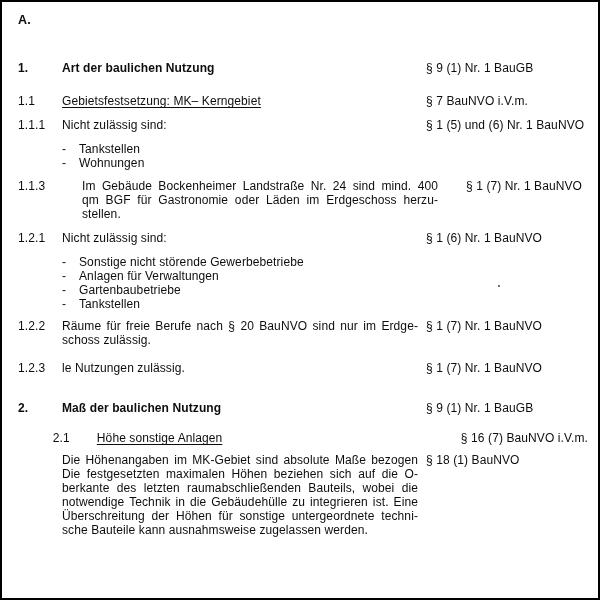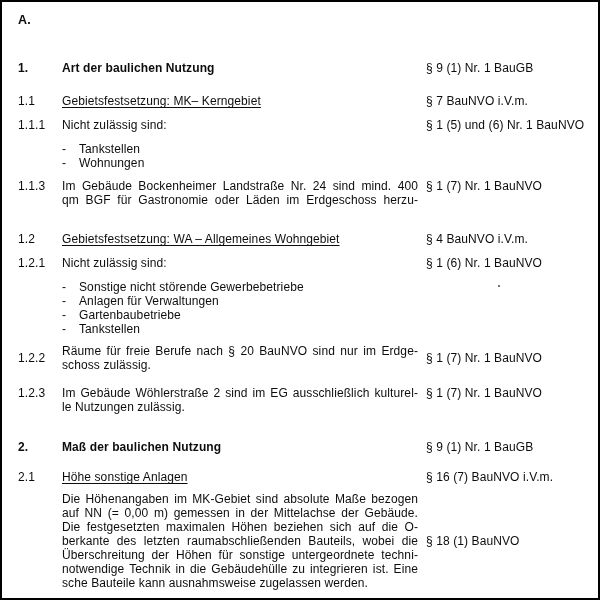--- a/index.html
+++ b/index.html
@@ -28,22 +28,22 @@
   .bullet { display: flex; }
   .bullet .dash { flex: 0 0 17px; width: 17px; }
   .line { white-space: nowrap; }
   .just { white-space: normal; text-align: justify; text-align-last: justify; }
   .speck {
     position: absolute; left: 496px; top: 283px;
     width: 2px; height: 2px; background: #444; border-radius: 50%;
   }
   
   .mt34 { margin-top: 34px; } .mt26 { margin-top: 26px; } .mt25 { margin-top: 25px; }
-  .mt16 { margin-top: 16px; } .mt14 { margin-top: 14px; } .mt12 { margin-top: 19px; }
-  .mt10 { margin-top: 10px; } .mt9 { margin-top: 9px; } .mt8 { margin-top: 8px; align-items: center; }
+  .mt16 { margin-top: 16px; justify-content: flex-end; } .mt14 { margin-top: 14px; } .mt12 { margin-top: 19px; }
+  .mt10 { margin-top: 10px; } .mt9 { margin-top: 9px; gap: 20px; } .mt8 { margin-top: 8px; }
 </style>
 </head>
 <body>
 
 <div class="page">
 
   <div class="row heading">
     <div class="num bold">A.</div>
   </div>
 
@@ -77,29 +77,25 @@
           <span>Wohnungen</span>
         </div>
       </div>
   </div>
 
   <div class="row mt9">
     <div class="num">1.1.3</div>
     <div class="txt">
         <div class="line just">Im Gebäude Bockenheimer Landstraße Nr. 24 sind mind. 400</div>
         <div class="line just">qm BGF für Gastronomie oder Läden im Erdgeschoss herzu-</div>
+        <div class="line">stellen.</div>
       </div>
     <div class="ref">§ 1 (7) Nr. 1 BauNVO</div>
   </div>
 
-  <div class="row mt25">
-    <div class="num">1.2</div>
-    <div class="txt u">Gebietsfestsetzung: WA – Allgemeines Wohngebiet</div>
-    <div class="ref">§ 4 BauNVO i.V.m.</div>
-  </div>
 
   <div class="row mt10">
     <div class="num">1.2.1</div>
     <div class="txt">Nicht zulässig sind:</div>
     <div class="ref">§ 1 (6) Nr. 1 BauNVO</div>
   </div>
 
   <div class="row mt10">
     <div class="num"></div>
     <div class="txt">
@@ -127,21 +123,20 @@
     <div class="txt">
         <div class="line just">Räume für freie Berufe nach § 20 BauNVO sind nur im Erdge-</div>
         <div class="line">schoss zulässig.</div>
       </div>
     <div class="ref">§ 1 (7) Nr. 1 BauNVO</div>
   </div>
 
   <div class="row mt14">
     <div class="num">1.2.3</div>
     <div class="txt">
-        <div class="line just">Im Gebäude Wöhlerstraße 2 sind im EG ausschließlich kulturel-</div>
         <div class="line">le Nutzungen zulässig.</div>
       </div>
     <div class="ref">§ 1 (7) Nr. 1 BauNVO</div>
   </div>
 
   <div class="row mt26">
     <div class="num bold">2.</div>
     <div class="txt bold">Maß der baulichen Nutzung</div>
     <div class="ref">§ 9 (1) Nr. 1 BauGB</div>
   </div>
@@ -149,24 +144,23 @@
   <div class="row mt16">
     <div class="num">2.1</div>
     <div class="txt u">Höhe sonstige Anlagen</div>
     <div class="ref">§ 16 (7) BauNVO i.V.m.</div>
   </div>
 
   <div class="row mt8">
     <div class="num"></div>
     <div class="txt">
         <div class="line just">Die Höhenangaben im MK-Gebiet sind absolute Maße bezogen</div>
-        <div class="line just">auf NN (= 0,00 m) gemessen in der Mittelachse der Gebäude.</div>
         <div class="line just">Die festgesetzten maximalen Höhen beziehen sich auf die O-</div>
         <div class="line just">berkante des letzten raumabschließenden Bauteils, wobei die</div>
+        <div class="line just">notwendige Technik in die Gebäudehülle zu integrieren ist. Eine</div>
         <div class="line just">Überschreitung der Höhen für sonstige untergeordnete techni-</div>
-        <div class="line just">notwendige Technik in die Gebäudehülle zu integrieren ist. Eine</div>
         <div class="line">sche Bauteile kann ausnahmsweise zugelassen werden.</div>
       </div>
     <div class="ref">§ 18 (1) BauNVO</div>
   </div>
 
   <div class="speck"></div>
 </div>
 
 </body></html>

